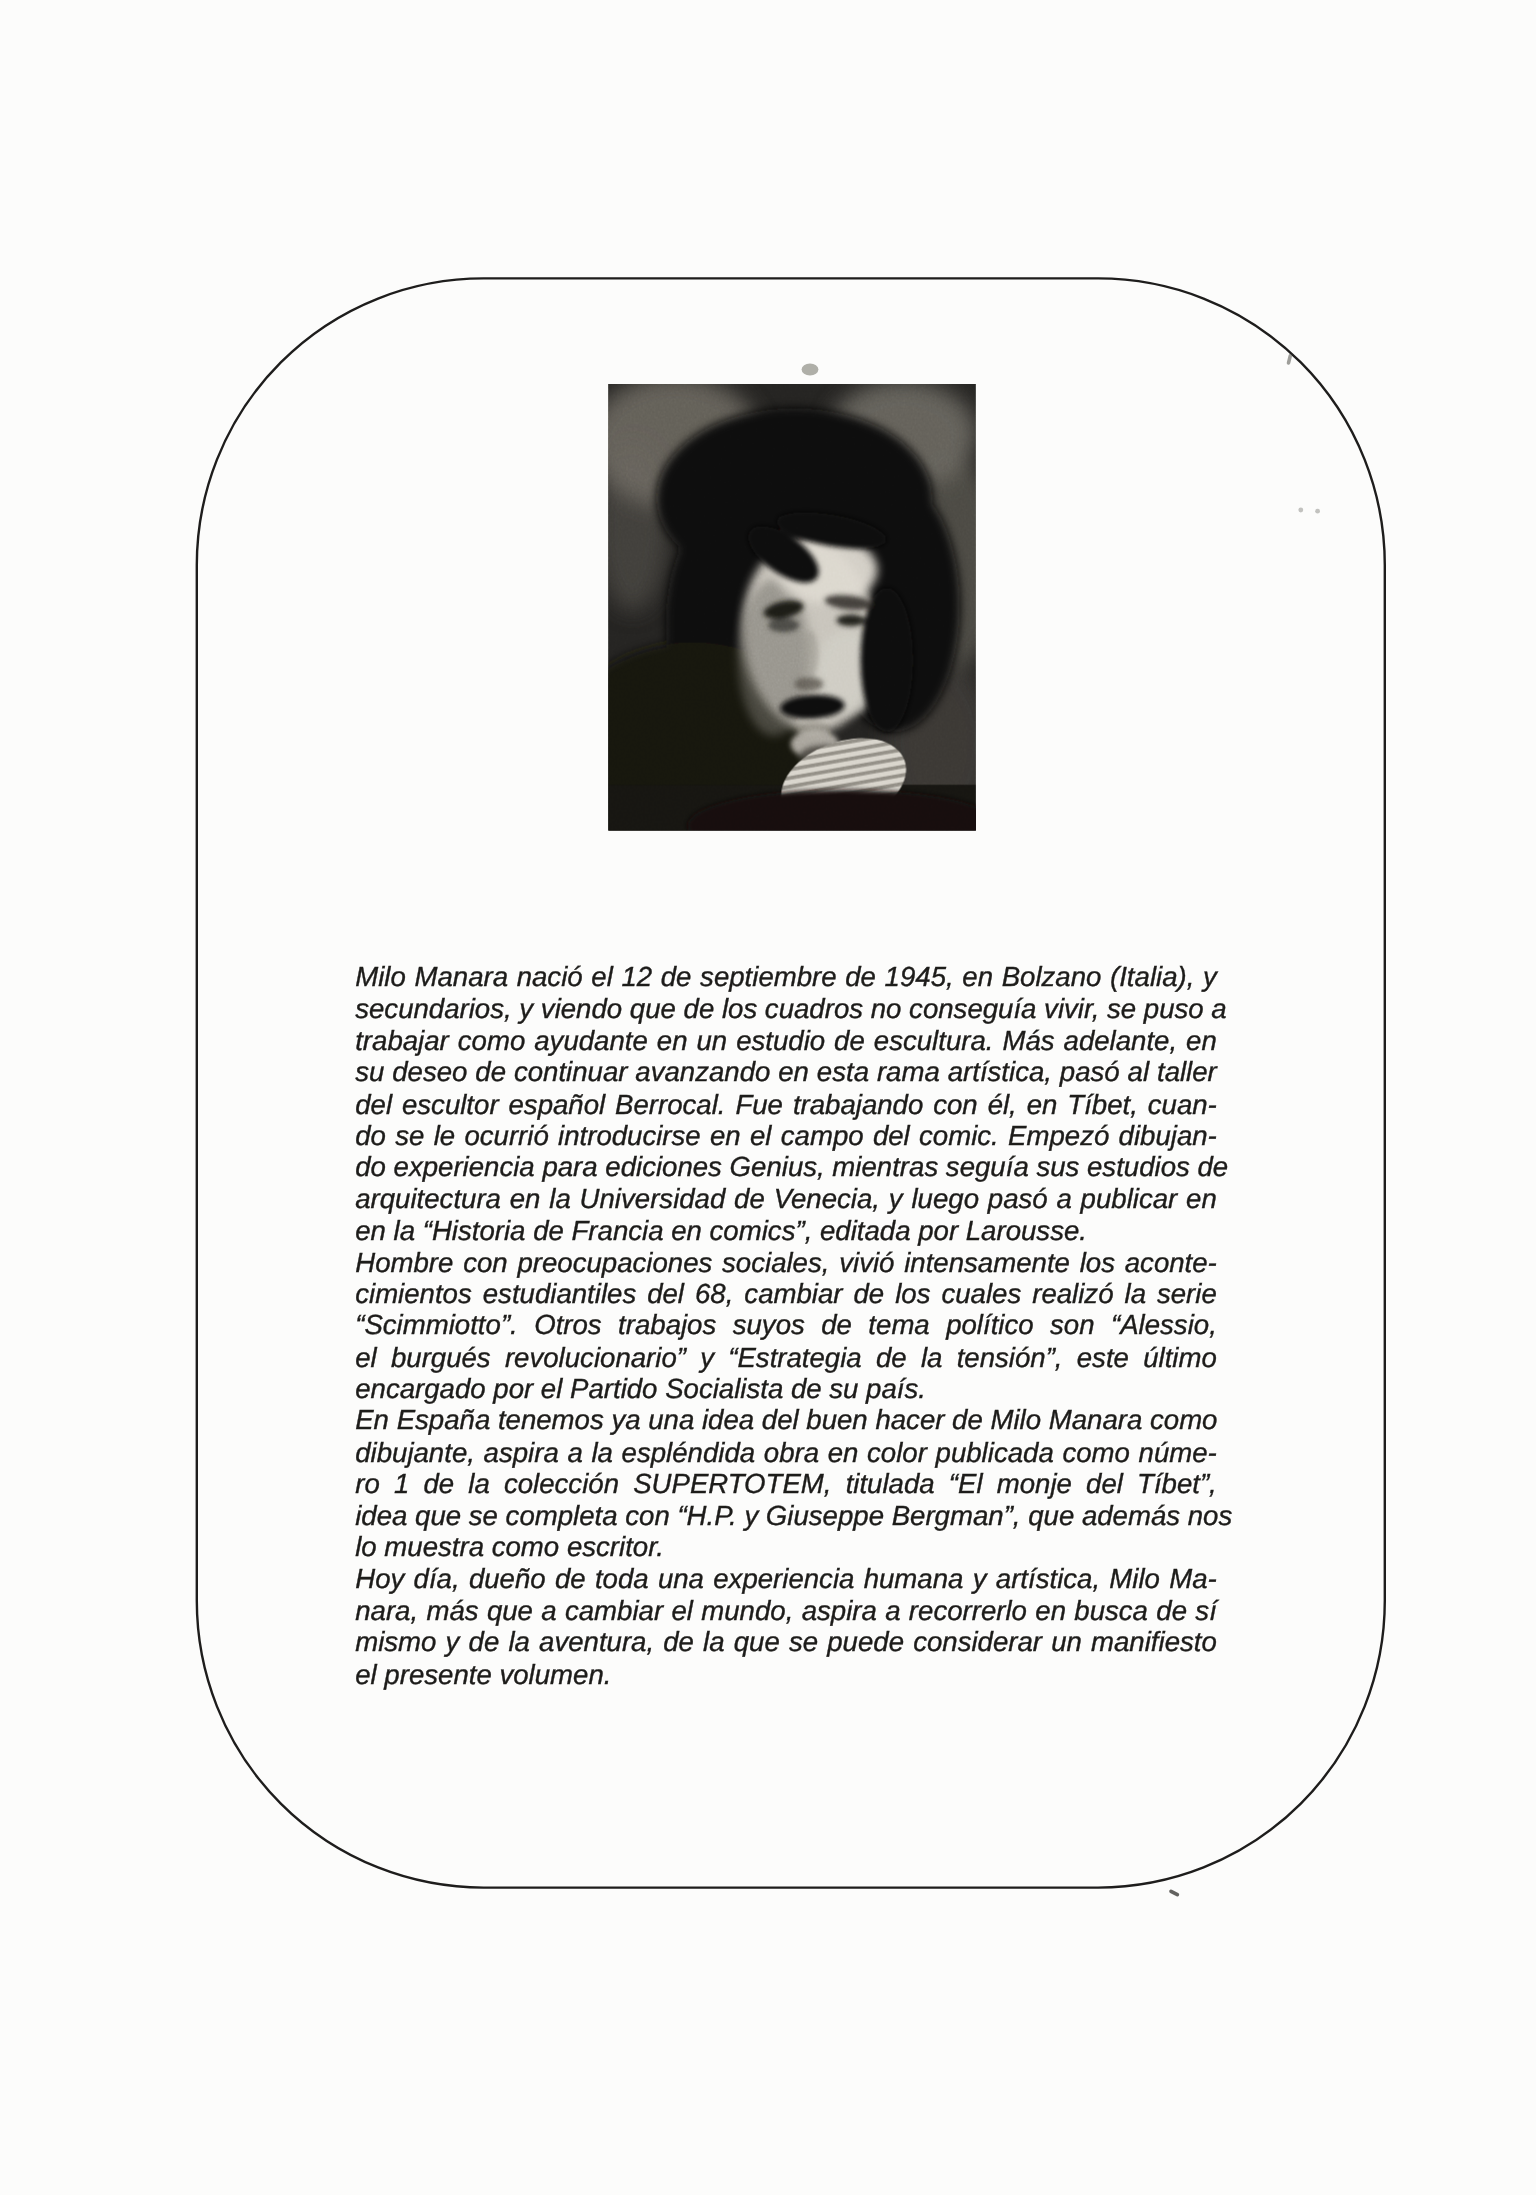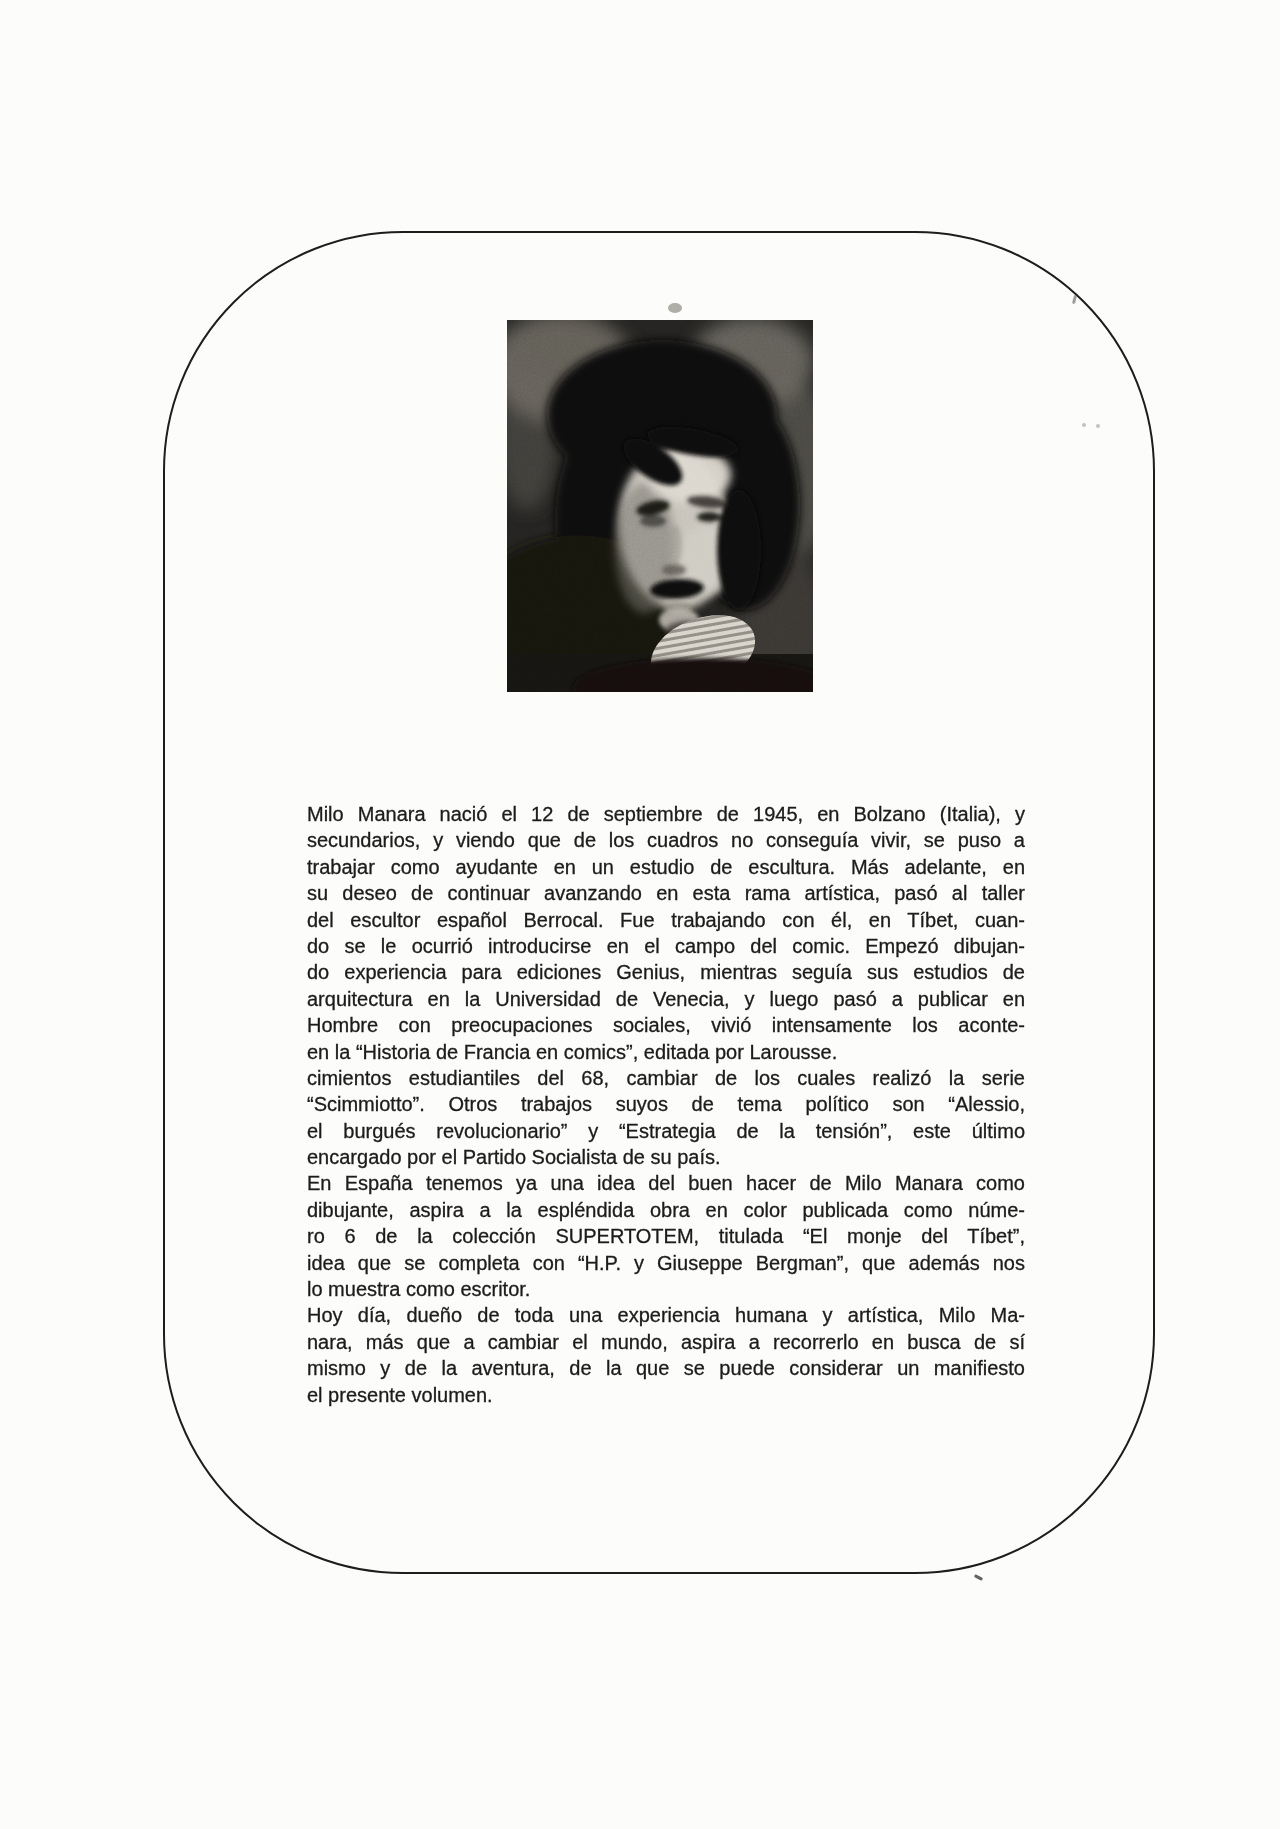--- a/index.html
+++ b/index.html
@@ -29,24 +29,24 @@
     width: 306px;
     height: 372px;
     background: #242321;
   }
   .photo svg { display: block; }
   .bio {
     position: absolute;
     left: 296px;
     top: 801px;
     width: 718px;
-    font-size: 20px;
+    font-style: italic;
+    font-size: 23px;
     line-height: 26.4px;
     color: #1d1c1a;
-    margin-left: 11px;
     -webkit-text-stroke: 0.3px #1d1c1a;
   }
   .line {
     text-align: justify;
     text-align-last: justify;
     height: 26.4px;
     white-space: nowrap;
   }
   .line.p-end { text-align-last: left; }
   
@@ -147,29 +147,29 @@
 
   <div class="bio">
     <div class="line">Milo Manara nació el 12 de septiembre de 1945, en Bolzano (Italia), y</div>
     <div class="line">secundarios, y viendo que de los cuadros no conseguía vivir, se puso a</div>
     <div class="line">trabajar como ayudante en un estudio de escultura. Más adelante, en</div>
     <div class="line">su deseo de continuar avanzando en esta rama artística, pasó al taller</div>
     <div class="line">del escultor español Berrocal. Fue trabajando con él, en Tíbet, cuan-</div>
     <div class="line">do se le ocurrió introducirse en el campo del comic. Empezó dibujan-</div>
     <div class="line">do experiencia para ediciones Genius, mientras seguía sus estudios de</div>
     <div class="line">arquitectura en la Universidad de Venecia, y luego pasó a publicar en</div>
+    <div class="line p-end">en la “Historia de Francia en comics”, editada por Larousse.</div>
     <div class="line">Hombre con preocupaciones sociales, vivió intensamente los aconte-</div>
-    <div class="line p-end">en la “Historia de Francia en comics”, editada por Larousse.</div>
     <div class="line">cimientos estudiantiles del 68, cambiar de los cuales realizó la serie</div>
     <div class="line">“Scimmiotto”. Otros trabajos suyos de tema político son “Alessio,</div>
     <div class="line">el burgués revolucionario” y “Estrategia de la tensión”, este último</div>
     <div class="line p-end">encargado por el Partido Socialista de su país.</div>
     <div class="line">En España tenemos ya una idea del buen hacer de Milo Manara como</div>
     <div class="line">dibujante, aspira a la espléndida obra en color publicada como núme-</div>
-    <div class="line">ro 6 de la colección SUPERTOTEM, titulada “El monje del Tíbet”,</div>
+    <div class="line">ro 1 de la colección SUPERTOTEM, titulada “El monje del Tíbet”,</div>
     <div class="line">idea que se completa con “H.P. y Giuseppe Bergman”, que además nos</div>
     <div class="line p-end">lo muestra como escritor.</div>
     <div class="line">Hoy día, dueño de toda una experiencia humana y artística, Milo Ma-</div>
     <div class="line">nara, más que a cambiar el mundo, aspira a recorrerlo en busca de sí</div>
     <div class="line">mismo y de la aventura, de la que se puede considerar un manifiesto</div>
     <div class="line p-end">el presente volumen.</div>
   </div>
 
   <div class="speck speck-apostrophe"></div>
   <div class="speck speck-dots"></div>

